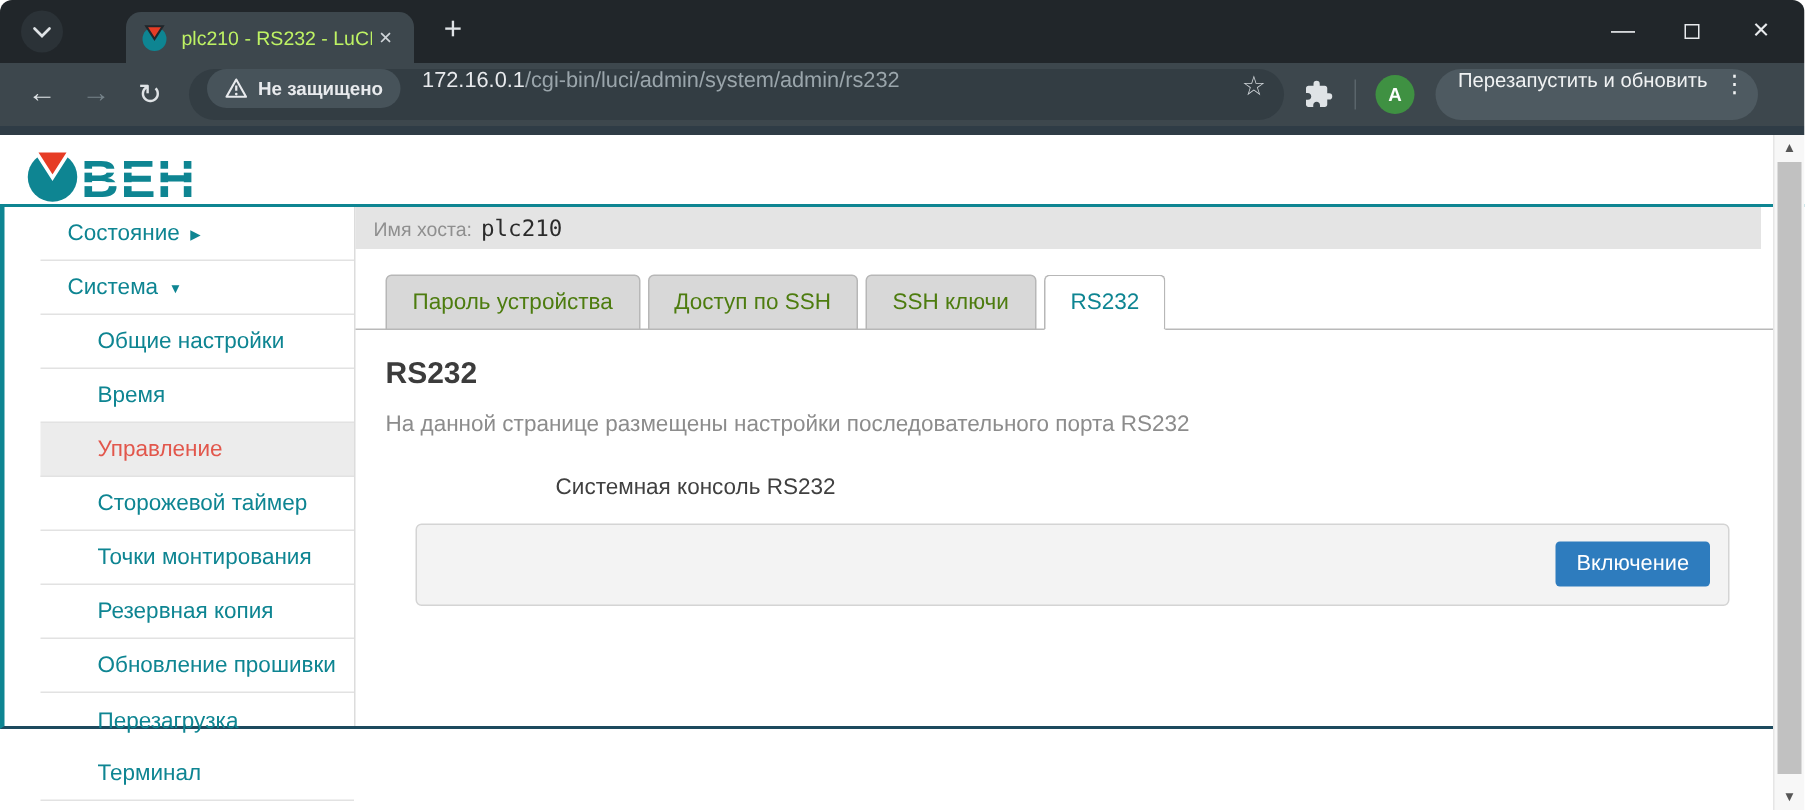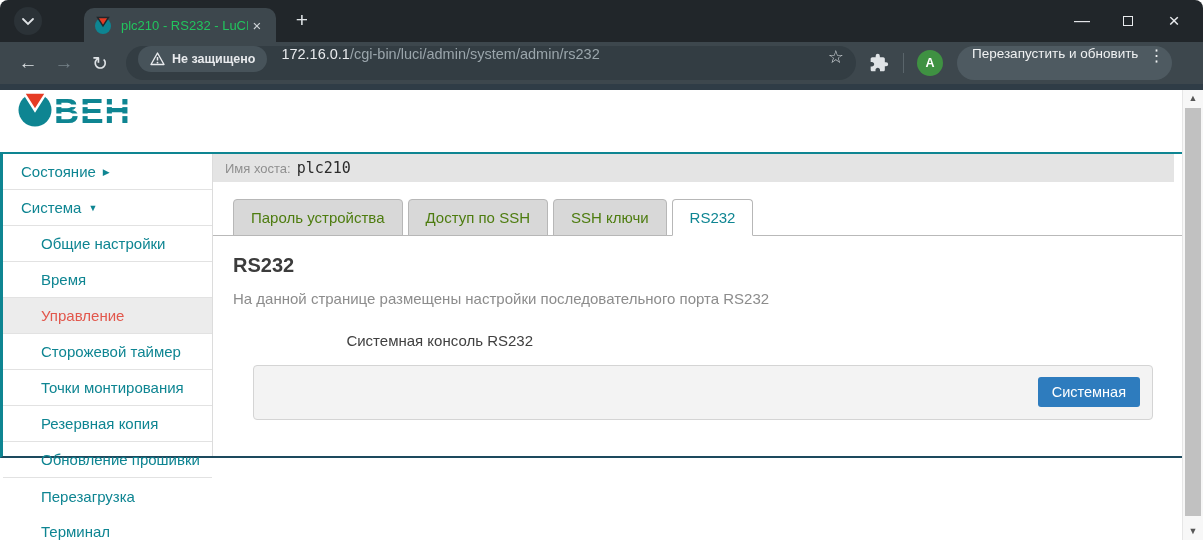--- a/index.html
+++ b/index.html
@@ -10,21 +10,21 @@
   }
 
   
   .titlebar { height:42px; background:#21262a; position:relative;
     display:flex; align-items:center; border-radius:8px 8px 0 0; }
   .tab-search { width:28px; height:28px; border-radius:50%; background:#2b3237;
     margin-left:14px; display:flex; align-items:center; justify-content:center; }
   .browser-tab { position:absolute; left:84px; top:8px; width:192px; height:34px;
     background:#3d474d; border-radius:10px 10px 0 0; display:flex; align-items:center;
     padding:0 10px; }
-  .tab-title { color:#22c55e; font-size:13px; margin-left:9px; flex:1;
+  .tab-title { color:#bef264; font-size:13px; margin-left:9px; flex:1;
     white-space:nowrap; overflow:hidden; }
   .tab-close { color:#cfd4d8; font-size:15px; width:18px; text-align:center; }
   .newtab { position:absolute; left:288px; top:7px; color:#dfe3e6; font-size:21px;
     width:28px; height:28px; text-align:center; line-height:26px; font-weight:400; }
   .win-controls { position:absolute; right:6px; top:0; height:42px; display:flex; }
   .win-btn { width:46px; height:42px; color:#e8eaed; display:flex;
     align-items:center; justify-content:center; font-size:16px; }
   .max-glyph { width:10px; height:10px; border:1.5px solid #e8eaed; }
 
   .toolbar { height:42px; background:#3d474d; display:flex; align-items:center; padding:0 10px; }
@@ -45,24 +45,24 @@
     font-size:12.5px; font-weight:bold; display:flex; align-items:center; justify-content:center;
     margin:0 4px; }
   .update-pill { display:flex; align-items:flex-start; height:34px; background:#4e5a61;
     border-radius:17px; margin-left:10px; padding:0 8px 0 15px; }
   .update-text { color:#f0f2f3; font-size:13.5px; }
   .kebab { color:#f0f2f3; font-size:16px; margin-left:10px; width:16px; text-align:center; }
   .chrome-edge { height:6px; background:#2f3c46; }
 
   
   .page { position:relative; height:450px; background:#fff; }
-  .header { height:62px; display:flex; align-items:flex-start; padding-left:16px; }
+  .header { height:46px; display:flex; align-items:flex-end; padding-left:16px; }
   .teal-rule { height:2px; background:#0e8592; }
-  .body-row { display:flex; height:304px; border-left:3px solid #0e8592;
-    border-bottom:2px solid #1d4a5e; margin-right:21px; }
+  .body-row { display:flex; height:348px; border-left:3px solid #0e8592;
+    border-bottom:2px solid #1d4a5e; margin-right:21px;padding-left:24px; }
 
   .sidebar { width:210px; border-right:1px solid #dcdcdc; background:#fff; }
   .side-item { height:36px; border-bottom:1px solid #e2e2e2; display:flex;
     align-items:center; padding-left:18px; color:#0e8592; font-size:15px; cursor:pointer; }
   .side-item.sub { padding-left:38px; }
   .side-item.active { background:#ececec; color:#e2574c; }
   .menu-arrow { font-size:9px; margin-left:7px; color:#0e8592; }
 
   .content { flex:1; min-width:0; }
   .hostbar { height:28px; background:#e4e4e4; margin-right:8px; display:flex;
@@ -227,21 +227,21 @@
 
       <div class="section">
         <div class="heading">RS232</div>
         <div class="desc">На данной странице размещены настройки последовательного порта RS232</div>
 
         <div class="form-row">
           <div class="form-label">Системная консоль RS232</div>
         </div>
 
         <div class="footer-box">
-          <button class="save-btn">Системная</button>
+          <button class="save-btn">Включение</button>
         </div>
       </div>
     </div>
   </div>
 
   <div class="scrollbar">
     <div class="scroll-up">▲</div>
     <div class="scroll-thumb"></div>
     <div class="scroll-down">▼</div>
   </div>

